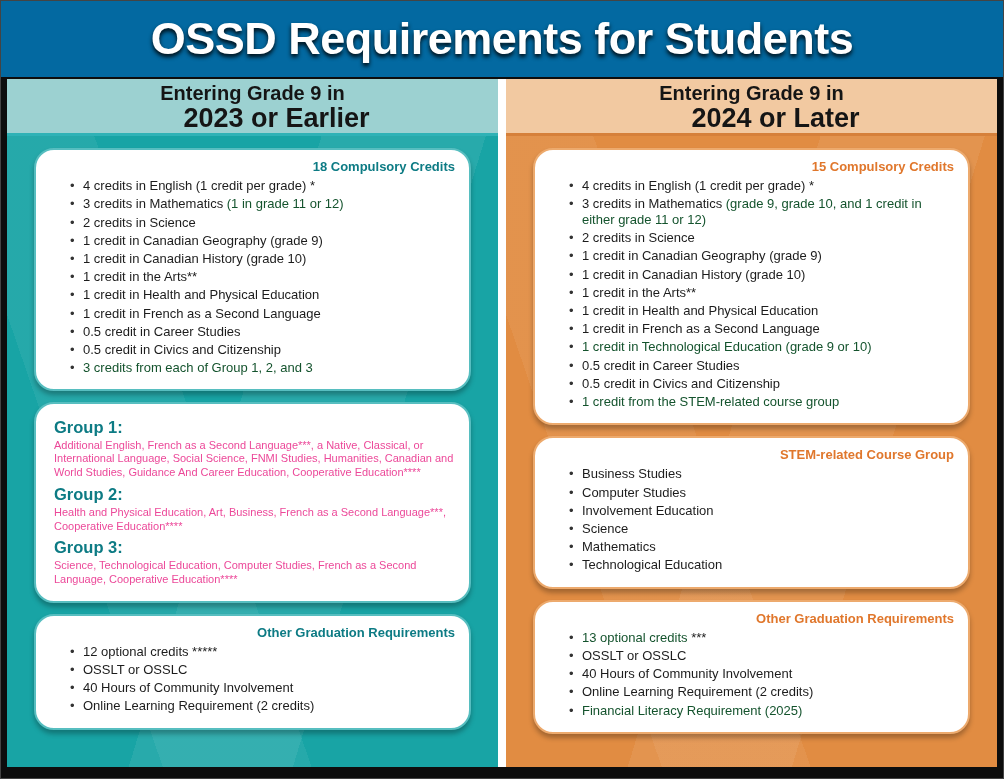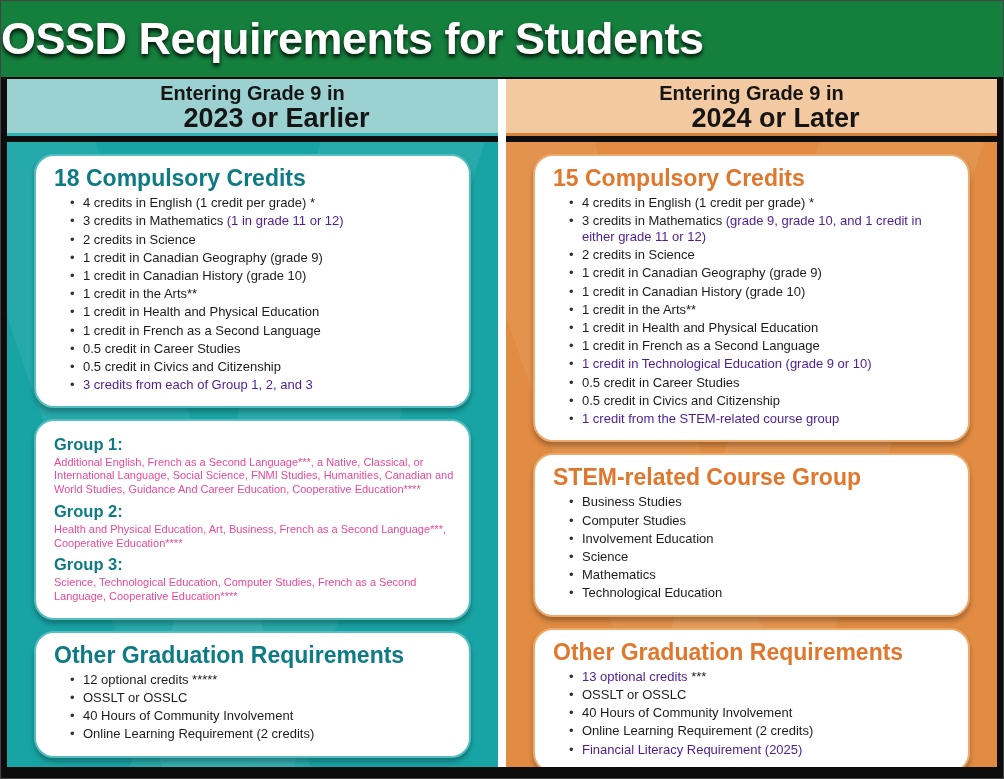--- a/index.html
+++ b/index.html
@@ -10,22 +10,22 @@
     width:1004px; height:779px;
     background:#0d0d0d;
     position:relative; overflow:hidden;
     margin:0 auto;
     border:1px solid #444;
   }
 
   
   .header {
     height:76px;
-    display:flex; align-items:center; 
-    background:#15803d;
+    display:flex; align-items:center; justify-content:center;
+    background:#0369a1;
   }
   .page-title {
     color:#ffffff;
     font-size:45px;
     font-weight:800;
     letter-spacing:-0.5px;
     text-shadow:0 3px 4px rgba(0,0,0,0.9);
     white-space:nowrap;
   }
 
@@ -33,21 +33,20 @@
   .columns {
     display:flex;
     height:703px;
     padding:2px 6px 13px 6px;
     background:#0d0d0d;
   }
   .column {
     flex:1;
     display:flex; flex-direction:column;
     min-width:0;
-    gap:6px;
   }
   .divider { width:8px; background:#ffffff; flex:none; }
 
   .band {
     height:57px;
     background:var(--band);
     border-bottom:3px solid var(--band-edge);
     text-align:center;
     padding-top:3px;
     color:#151515;
@@ -77,40 +76,41 @@
     position:relative; z-index:1;
     background:#ffffff;
     border:2px solid var(--card-border);
     border-radius:20px;
     padding:9px 14px 11px 17px;
     margin-bottom:11px;
     box-shadow:0 4px 5px rgba(0,0,0,0.28);
   }
   .card-heading {
     color:var(--head);
-    font-size:23px;
+    font-size:13px;
     font-weight:800;
     margin:1px 0 4px 1px;
     line-height:1.1;
+    text-align:right;
   }
   ul.bullets { list-style:none; padding-left:17px; }
   ul.bullets li {
     position:relative;
     padding-left:13px;
     font-size:13px;
     line-height:1.2;
     margin:2.6px 0;
     color:#1c1c1c;
   }
   ul.bullets li::before {
     content:"\2022";
     position:absolute; left:0; top:0;
     color:#333;
   }
-  .seg-blue { color:#4c1d95;margin-top:24px; }
+  .seg-blue { color:#14532d;margin-top:24px; }
 
   .group-heading {
     color:var(--head);
     font-size:16.5px;
     font-weight:800;
     margin:5px 0 2px 1px;
     line-height:1.1;
   }
   .group-text {
     font-size:11px;

